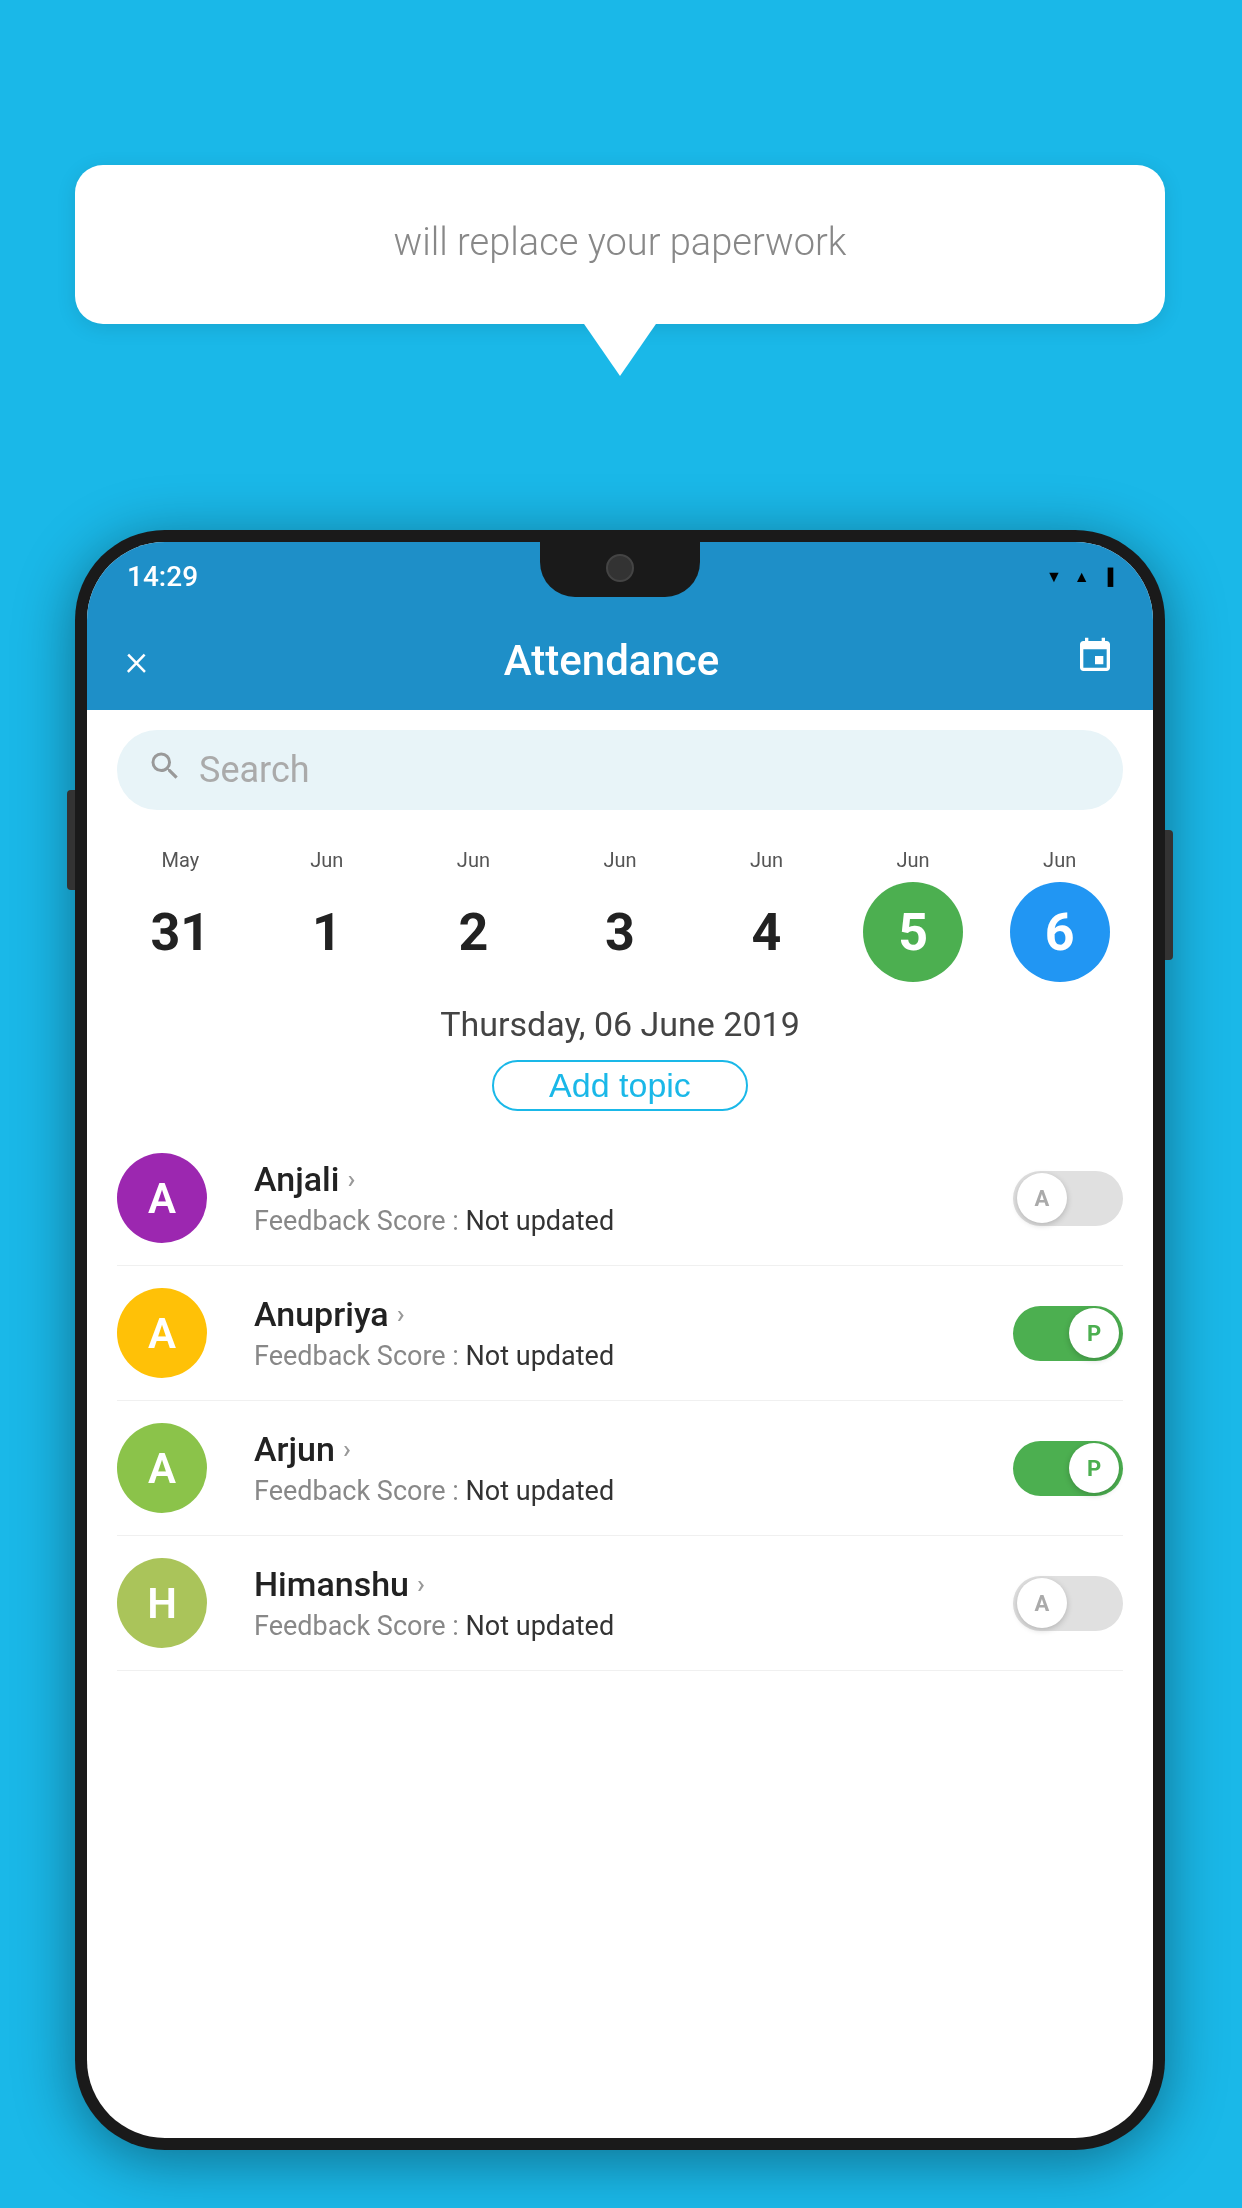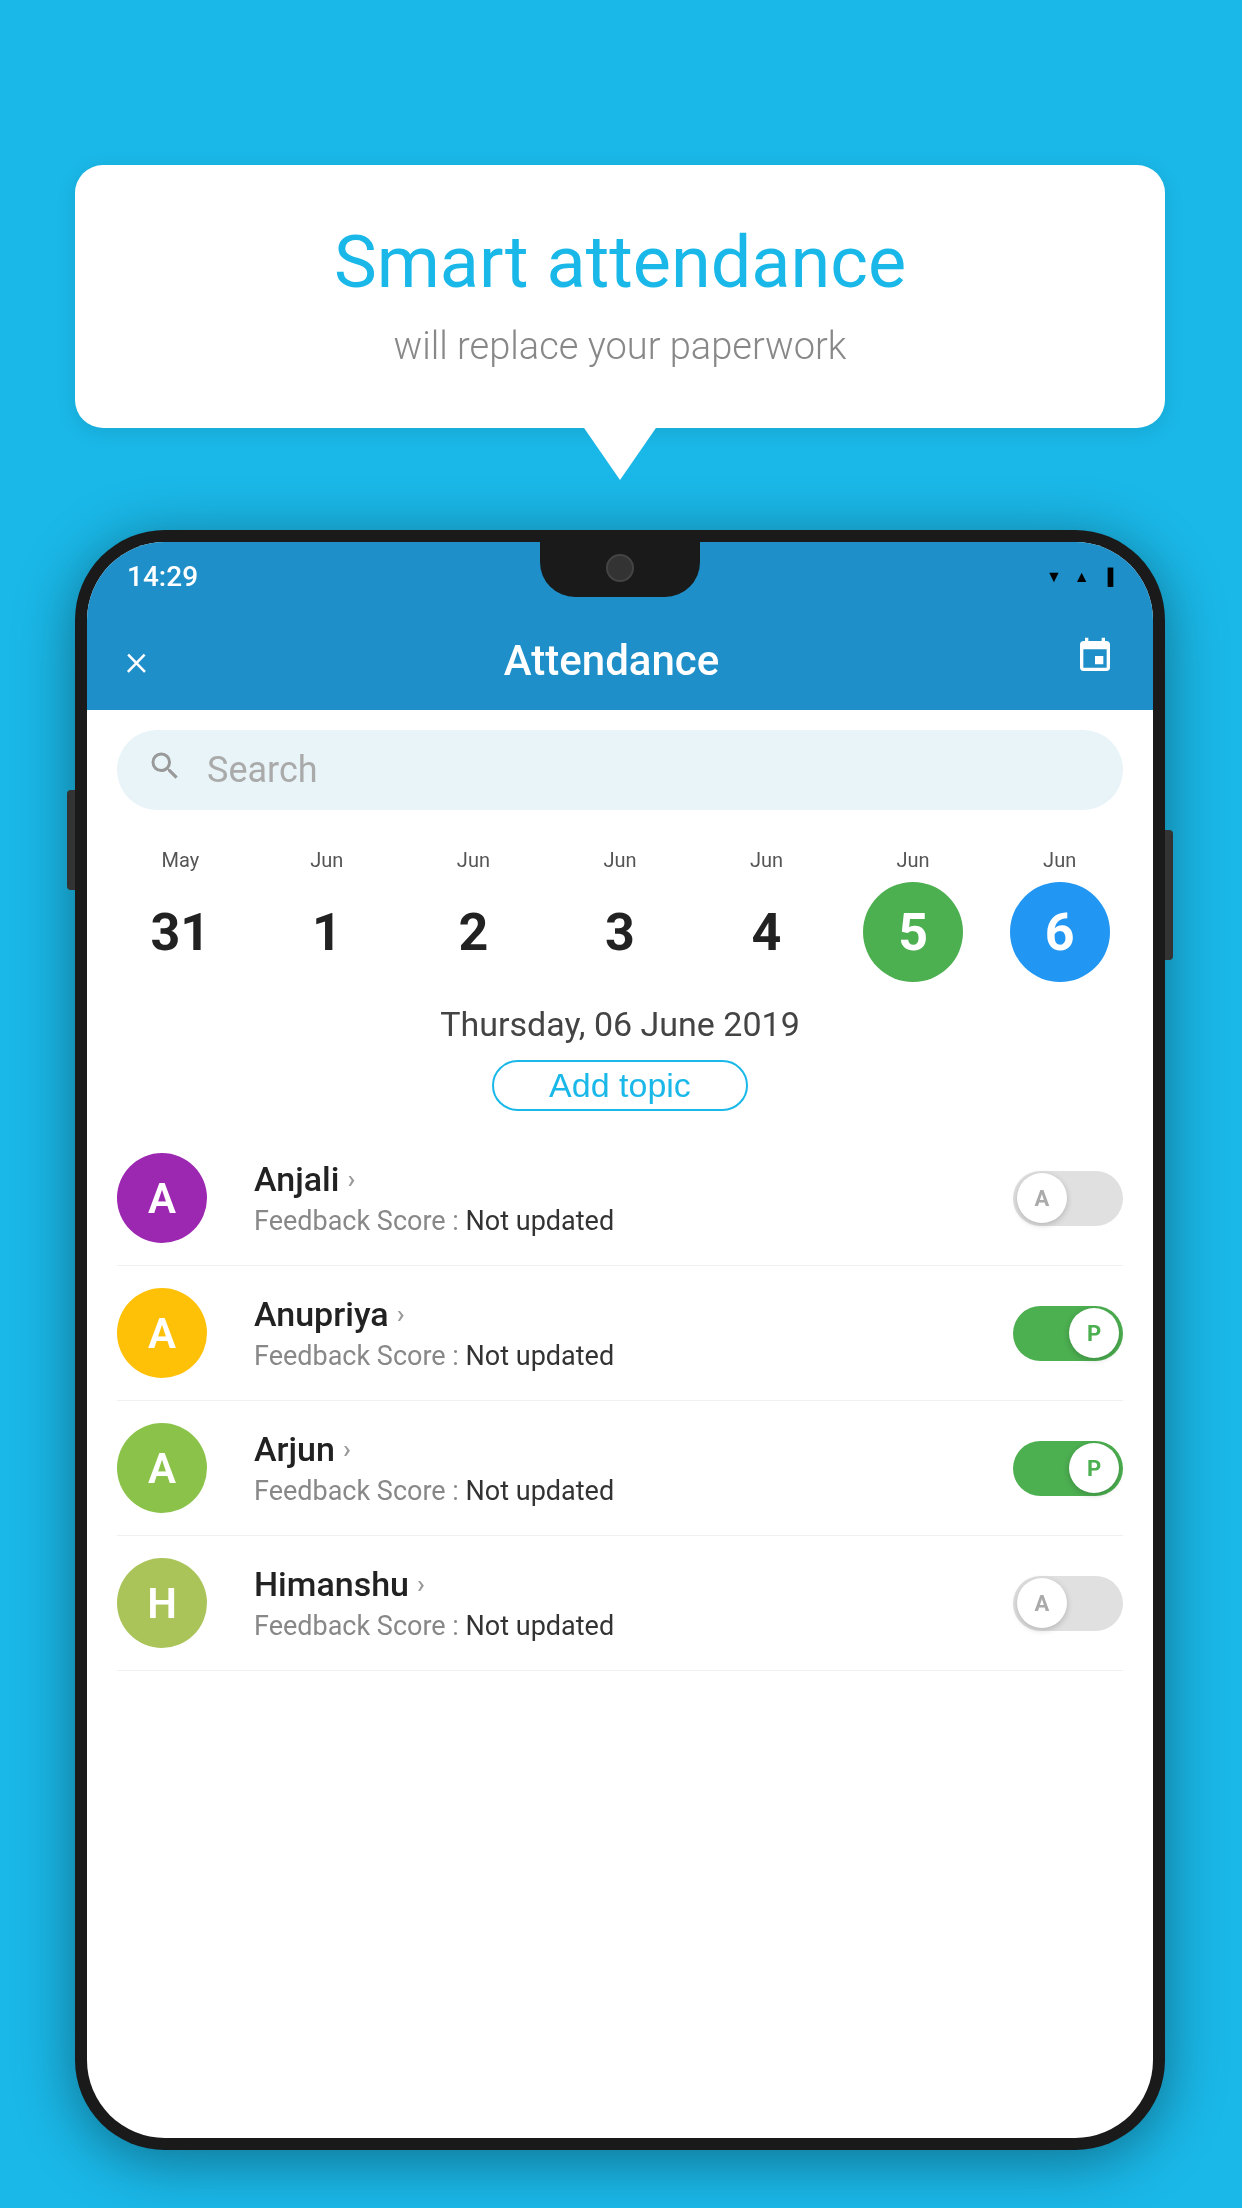--- a/index.html
+++ b/index.html
@@ -167,21 +167,21 @@
 
     
     .search-container {
       background: #e8f4f8;
       margin: 20px 30px;
       border-radius: 40px;
       height: 80px;
       display: flex;
       align-items: center;
       padding: 0 30px;
-      gap: 24px;
+      gap: 16px;
     }
     .search-icon-svg {
       color: #888;
       font-size: 36px;
     }
     .search-text {
       font-size: 36px;
       color: #aaa;
     }
 
@@ -341,21 +341,20 @@
       color: #aaa;
     }
     .toggle.on .toggle-knob {
       color: #4caf50;
     }
   </style>
 </head>
 <body>
 
 <div class="speech-bubble">
-  <div class="bubble-title">Smart attendance</div>
   <div class="bubble-subtitle">will replace your paperwork</div>
 </div>
 
 <div class="phone-container">
   <div class="phone-frame">
     <div class="notch">
       <div class="notch-camera"></div>
     </div>
     <div class="phone-screen">
 

